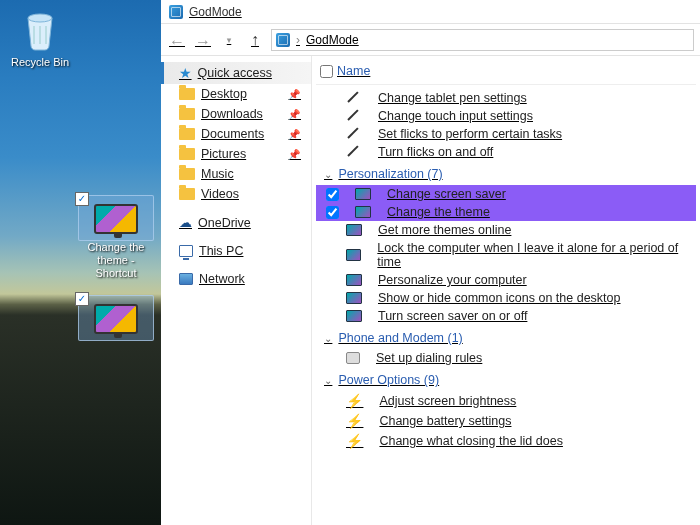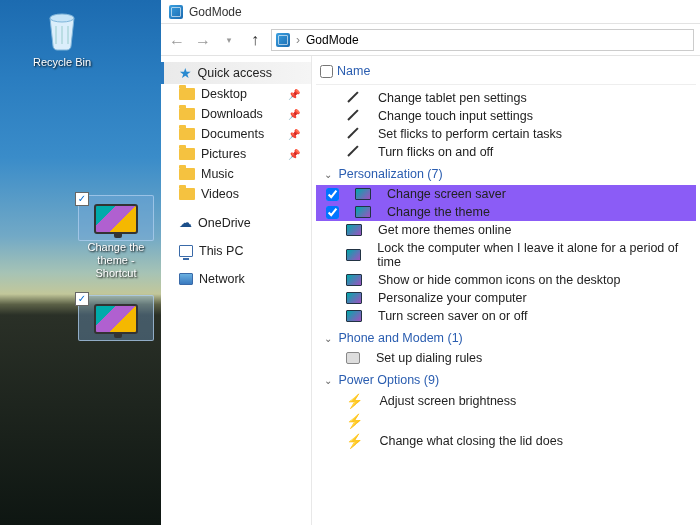--- a/index.html
+++ b/index.html
@@ -30,21 +30,21 @@
     width: 44px; height: 30px; margin: 6px auto 4px; position: relative;
     background: linear-gradient(135deg,#0aa 0 30%,#b060d0 30% 60%,#f5b800 60% 100%);
     border: 2px solid #333; border-radius: 3px;
   }
   .screen-thumb::after {
     content:""; position:absolute; bottom:-6px; left:18px; width:8px; height:5px;
     background:#333; border-radius:0 0 2px 2px;
   }
 
   
-  .explorer { flex: 1; display: flex; flex-direction: column; background: #fff; }
+  .explorer { flex: 1; display: flex; flex-direction: column; background: #fff; text-decoration: underline; }
   .titlebar { height: 24px; display: flex; align-items: center; padding: 0 8px; font-size: 12px; color: #333; border-bottom: 1px solid #e3e3e3; }
   .titlebar .panel-ico { width: 14px; height: 14px; margin-right: 6px; }
   .navbar { height: 32px; display: flex; align-items: center; padding: 0 6px; border-bottom: 1px solid #e3e3e3; gap: 6px; }
   .nav-btn { width: 20px; height: 20px; display: flex; align-items: center; justify-content: center; color: #999; border-radius: 2px; }
   .nav-btn.enabled { color: #333; }
   .addr { flex: 1; height: 22px; border: 1px solid #ccc; display: flex; align-items: center; padding: 0 4px; font-size: 12px; gap: 6px; }
   .addr .panel-ico { width: 14px; height: 14px; }
   .toolbar { height: 28px; display:flex; align-items:center; padding: 0 12px; font-size: 12px; border-bottom:1px solid #e3e3e3; color:#2a5db0; }
   .toolbar .drop { color:#333; margin-left:2px; font-size:9px; }
 
@@ -79,21 +79,21 @@
   .panel-ico { background:linear-gradient(135deg,#3aa0e0,#1b6ab0); border-radius:2px; display:inline-block; position:relative; }
   .panel-ico::after{content:"";position:absolute;inset:2px;border:1px solid rgba(255,255,255,.6);border-radius:1px;}
 
   .content::-webkit-scrollbar{width:14px;}
   .content::-webkit-scrollbar-thumb{background:#c8c8c8;border:3px solid #fff;border-radius:7px;}
 </style>
 </head>
 <body>
 
 <div class="desktop">
-  <div class="desktop-icon" style="top:6px;left:24px;">
+  <div class="desktop-icon" style="top:6px;left:2px;">
     <div class="ico"><svg viewBox="0 0 48 48">
           <path d="M12 12h24l-3 28c0 2-2 4-4 4H19c-2 0-4-2-4-4z" fill="#dbeefb" stroke="#7fb5da" stroke-width="1"></path>
           <ellipse cx="24" cy="12" rx="12" ry="4" fill="#c6e4f7" stroke="#7fb5da"></ellipse>
           <path d="M18 20v18M24 20v18M30 20v18" stroke="#9cc" stroke-width="1"></path>
         </svg></div>
     <div class="label">Recycle Bin</div>
   </div>
 
   <div class="desktop-icon selected" style="top:195px;left:78px;">
     <div class="ico-wrap" style="position:relative;">
@@ -225,25 +225,25 @@
       <div class="item">
           <span class="mini-screen"></span>
           <span>Get more themes online</span>
         </div>
       <div class="item">
           <span class="mini-screen"></span>
           <span>Lock the computer when I leave it alone for a period of time</span>
         </div>
       <div class="item">
           <span class="mini-screen"></span>
+          <span>Personalize your computer</span>
+        </div>
+      <div class="item">
+          <span class="mini-screen"></span>
           <span>Show or hide common icons on the desktop</span>
-        </div>
-      <div class="item">
-          <span class="mini-screen"></span>
-          <span>Personalize your computer</span>
         </div>
       <div class="item">
           <span class="mini-screen"></span>
           <span>Turn screen saver on or off</span>
         </div>
 
       <div class="group-hdr">
           <span class="chev">⌄</span>
           <span>Phone and Modem (1)</span>
         </div>
@@ -255,20 +255,21 @@
       <div class="group-hdr">
           <span class="chev">⌄</span>
           <span>Power Options (9)</span>
         </div>
       <div class="item">
           <span class="battery-ico">⚡</span>
           <span>Adjust screen brightness</span>
         </div>
       <div class="item">
           <span class="battery-ico">⚡</span>
+          <span>Change battery settings</span>
         </div>
       <div class="item">
           <span class="battery-ico">⚡</span>
           <span>Change what closing the lid does</span>
         </div>
     </div>
   </div>
 </div>
 
 </body></html>

